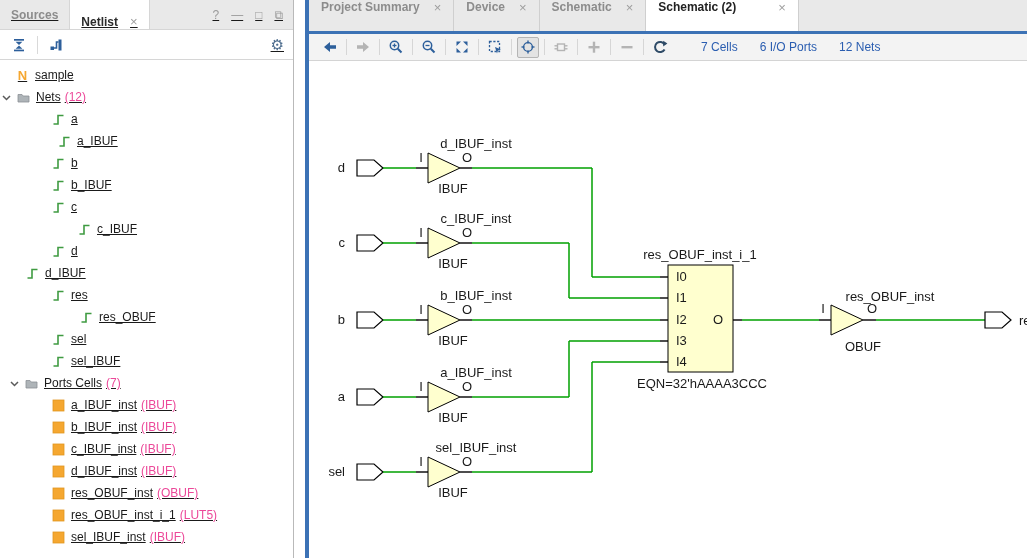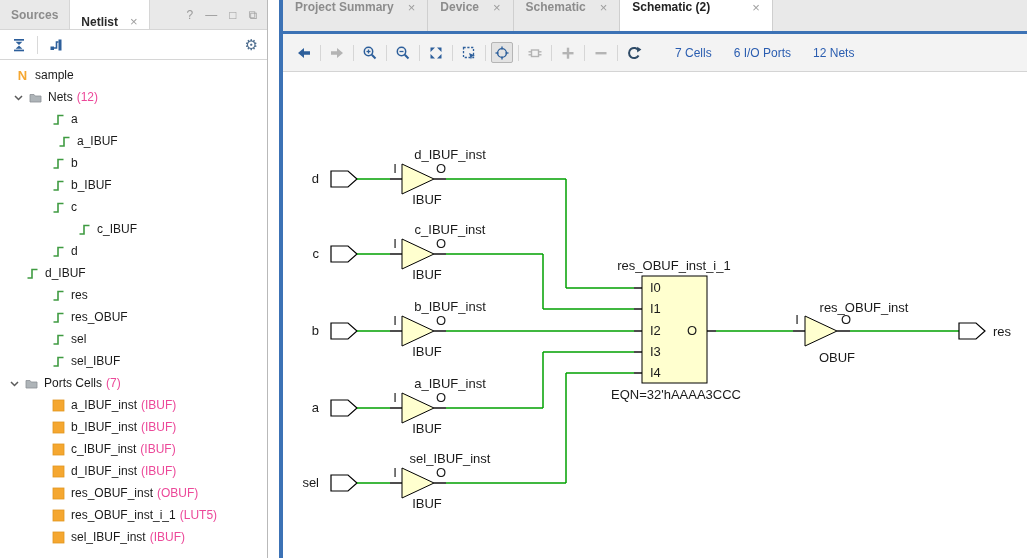--- a/index.html
+++ b/index.html
@@ -4,21 +4,21 @@
 <style>
   * { box-sizing: border-box; }
   html,body { margin:0; padding:0; }
   body {
     width:1027px; height:558px; overflow:hidden; background:#fff;
     font-family:"Liberation Sans", sans-serif; font-size:12px; color:#1a1a1a;
   }
   .app { display:flex; width:1027px; height:558px; }
 
   
-  .left-panel { width:268px; border-right:1px solid #b9b9b9; display:flex; flex-direction:column; background:#fff; }
+  .left-panel { width:294px; border-right:1px solid #b9b9b9; display:flex; flex-direction:column; background:#fff;text-decoration:underline; }
   .panel-tabbar { height:30px; background:#e9e9e9; border-bottom:1px solid #d6d6d6; display:flex; align-items:stretch; }
   .ptab { display:flex; align-items:center; padding:0 11px; font-weight:bold; color:#8c8c8c; cursor:default; }
   .ptab.active { background:#fff; color:#2b2b2b; border-left:1px solid #d6d6d6; border-right:1px solid #d6d6d6;align-items:flex-end; }
   .ptab .close { margin-left:12px; color:#9e9e9e; font-weight:normal; font-size:13px; }
   .win-controls { margin-left:auto; display:flex; align-items:center; gap:12px; padding-right:10px; color:#9a9a9a; font-size:12px; }
   .win-controls span { cursor:default; }
 
   .panel-toolbar { height:30px; background:#fff; border-bottom:1px solid #d6d6d6; display:flex; align-items:center; padding:0 9px; }
   .tb-sep { width:1px; height:18px; background:#d9d9d9; margin:0 8px; }
   .tbtn { display:flex; align-items:center; justify-content:center; width:20px; height:22px; }
@@ -35,21 +35,21 @@
   
   .splitter { width:11px; background:#fff; }
 
   
   .right-panel { flex:1; min-width:0; border-left:4px solid #3c72b5; display:flex; flex-direction:column; }
   .doc-tabbar { height:34px; background:#e9e9e9; border-bottom:3px solid #3c72b5; display:flex; align-items:stretch; }
   .dtab { display:flex; align-items:flex-start; padding:0 12px; font-weight:bold; color:#8c8c8c; border-right:1px solid #cfcfcf; }
   .dtab .close { margin-left:14px; color:#9e9e9e; font-weight:normal; font-size:13px; }
   .dtab.active { background:#fff; color:#222;gap:28px; }
 
-  .doc-toolbar { height:38px; background:#f3f3f3; border-bottom:1px solid #d4d4d4; display:flex; align-items:center; padding:0 10px; }
+  .doc-toolbar { height:27px; background:#f3f3f3; border-bottom:1px solid #d4d4d4; display:flex; align-items:center; padding:0 10px; }
   .dbtn { display:flex; align-items:center; justify-content:center; width:22px; height:21px; }
   .dbtn.pressed { background:#e3e3e3; border:1px solid #b5b5b5; border-radius:2px; }
   .dsep { width:1px; height:16px; background:#d6d6d6; margin:0 5px; }
   .stat-link { color:#2a5db0; margin-left:22px; cursor:default; }
   .stat-link.first { margin-left:30px; }
 
   .canvas { flex:1; position:relative; background:#fff; overflow:hidden; }
   .canvas svg { position:absolute; left:0; top:0; }
   .canvas text { font-family:"Liberation Sans", sans-serif; font-size:13px; fill:#1a1a1a; }
 </style>
@@ -93,21 +93,21 @@
         </svg>
       </div>
       <div class="gear">⚙</div>
     </div>
 
     <div class="tree" id="tree">
         <div class="trow" style="padding-left: 16px;">
           <span class="nicon">N</span>
           <span class="lbl">sample</span>
         </div>
-        <div class="trow" style="padding-left: 12px;">
+        <div class="trow" style="padding-left: 0;">
           <svg width="13" height="13" viewBox="0 0 13 13" class="chev">
             <polyline points="3,5 6.5,8.5 10,5" stroke="#5a5a5a" stroke-width="1.5" fill="none"></polyline>
           </svg>
           <svg width="13" height="13" viewBox="0 0 13 13" class="ticon">
             <path d="M1,3.5 h4 l1.2,1.5 h5.8 v6 h-11 z" fill="#aeb4b8" stroke="#8b9196" stroke-width="0.8"></path>
           </svg>
           <span class="lbl">Nets</span>
           <span class="cnt">(12)</span>
         </div>
         <div class="trow" style="padding-left: 52px;">
@@ -157,21 +157,21 @@
             <polyline points="1.5,11 6,11 6,2.5 11.5,2.5" stroke="#3f9b41" stroke-width="1.6" fill="none"></polyline>
           </svg>
           <span class="lbl">d_IBUF</span>
         </div>
         <div class="trow" style="padding-left: 52px;">
           <svg width="13" height="13" viewBox="0 0 13 13" class="ticon">
             <polyline points="1.5,11 6,11 6,2.5 11.5,2.5" stroke="#3f9b41" stroke-width="1.6" fill="none"></polyline>
           </svg>
           <span class="lbl">res</span>
         </div>
-        <div class="trow" style="padding-left: 52px;">
+        <div class="trow" style="padding-left: 52px; margin-left: 28px;">
           <svg width="13" height="13" viewBox="0 0 13 13" class="ticon">
             <polyline points="1.5,11 6,11 6,2.5 11.5,2.5" stroke="#3f9b41" stroke-width="1.6" fill="none"></polyline>
           </svg>
           <span class="lbl">res_OBUF</span>
         </div>
         <div class="trow" style="padding-left: 52px;">
           <svg width="13" height="13" viewBox="0 0 13 13" class="ticon">
             <polyline points="1.5,11 6,11 6,2.5 11.5,2.5" stroke="#3f9b41" stroke-width="1.6" fill="none"></polyline>
           </svg>
           <span class="lbl">sel</span>

